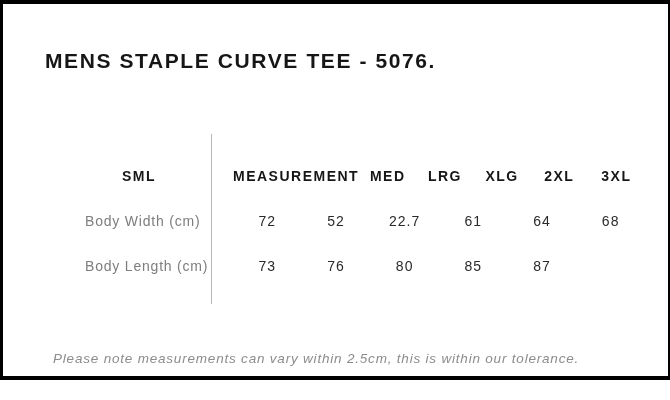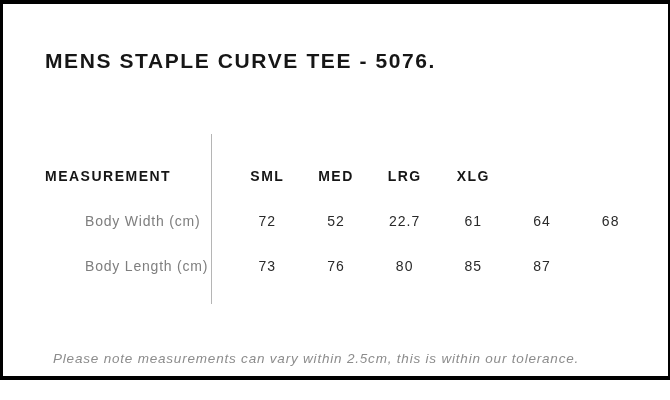--- a/index.html
+++ b/index.html
@@ -90,25 +90,27 @@
 
 <div class="frame">
 
   <h1 class="title">MENS STAPLE CURVE TEE - 5076.</h1>
 
   <div class="divider"></div>
 
   <div class="size-table">
 
     <div class="row">
+      <div class="cell size-cell header-cell">SML</div>
       <div class="cell label-cell header-cell">MEASUREMENT</div>
-      <div class="cell size-cell header-cell">SML</div>
       <div class="cell size-cell header-cell">MED</div>
       <div class="cell size-cell header-cell">LRG</div>
       <div class="cell size-cell header-cell">XLG</div>
+      <div class="cell size-cell header-cell">2XL</div>
+      <div class="cell size-cell header-cell">3XL</div>
     </div>
 
     <div class="row">
       <div class="cell label-cell row-label">Body Width (cm)</div>
       <div class="cell size-cell value-cell">72</div>
       <div class="cell size-cell value-cell">52</div>
       <div class="cell size-cell value-cell">22.7</div>
       <div class="cell size-cell value-cell">61</div>
       <div class="cell size-cell value-cell">64</div>
       <div class="cell size-cell value-cell">68</div>

